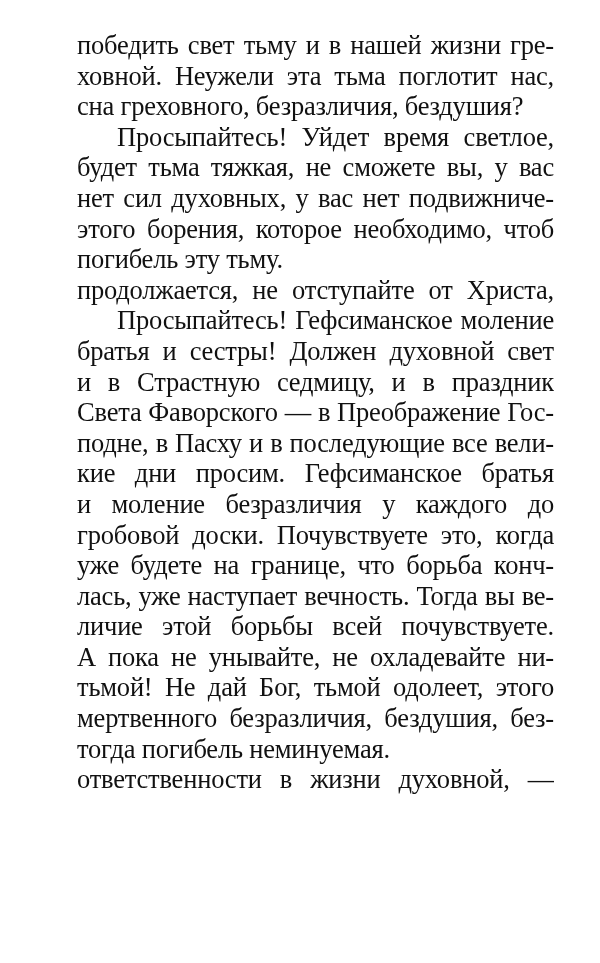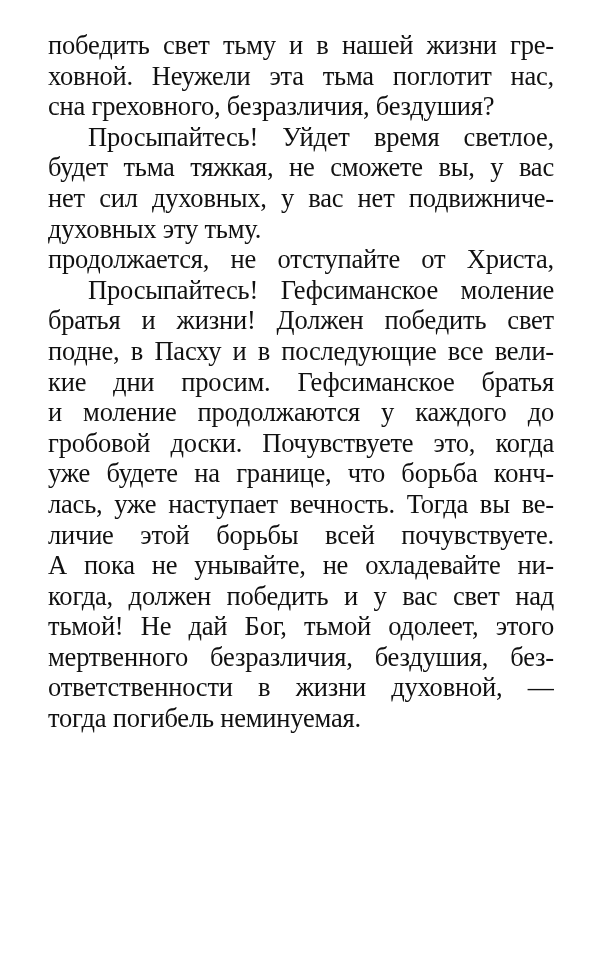--- a/index.html
+++ b/index.html
@@ -24,20 +24,21 @@
     color: #111111;
     letter-spacing: -0.2px;
   }
   .line {
     display: block;
     height: 30.6px;
     white-space: nowrap;
     text-align: justify;
     text-align-last: justify;
     overflow: hidden;
+    margin-left: 29px;
   }
   .line.last {
     text-align-last: left;
   }
   .line.indent {
     padding-left: 40px;
     font-family: Liberation Serif, serif;
   }
 </style>
 </head>
@@ -48,34 +49,36 @@
   <div>
     <span class="line">победить свет тьму и в нашей жизни гре-</span>
     <span class="line">ховной. Неужели эта тьма поглотит нас,</span>
     <span class="line last">сна греховного, безразличия, бездушия?</span>
   </div>
 
   <div>
     <span class="line indent">Просыпайтесь! Уйдет время светлое,</span>
     <span class="line">будет тьма тяжкая, не сможете вы, у вас</span>
     <span class="line">нет сил духовных, у вас нет подвижниче-</span>
-    <span class="line last">духовных эту тьму.</span>
+    <span class="line">этого борения, которое необходимо, чтоб</span>
+    <span class="line last">погибель эту тьму.</span>
   </div>
 
   <div>
     <span class="line">продолжается, не отступайте от Христа,</span>
     <span class="line indent">Просыпайтесь! Гефсиманское моление</span>
-    <span class="line">братья и жизни! Должен победить свет</span>
+    <span class="line">братья и сестры! Должен духовной свет</span>
+    <span class="line">и в Страстную седмицу, и в праздник</span>
+    <span class="line">Света Фаворского — в Преображение Гос-</span>
     <span class="line">подне, в Пасху и в последующие все вели-</span>
     <span class="line">кие дни просим. Гефсиманское братья</span>
-    <span class="line">и моление продолжаются у каждого до</span>
+    <span class="line">и моление безразличия у каждого до</span>
     <span class="line">гробовой доски. Почувствуете это, когда</span>
     <span class="line">уже будете на границе, что борьба конч-</span>
     <span class="line">лась, уже наступает вечность. Тогда вы ве-</span>
     <span class="line">личие этой борьбы всей почувствуете.</span>
     <span class="line">А пока не унывайте, не охладевайте ни-</span>
-    <span class="line">когда, должен победить и у вас свет над</span>
     <span class="line">тьмой! Не дай Бог, тьмой одолеет, этого</span>
     <span class="line">мертвенного безразличия, бездушия, без-</span>
+    <span class="line last">тогда погибель неминуемая.</span>
     <span class="line">ответственности в жизни духовной, —</span>
-    <span class="line last">тогда погибель неминуемая.</span>
   </div>
 </div>
 
 </body></html>

